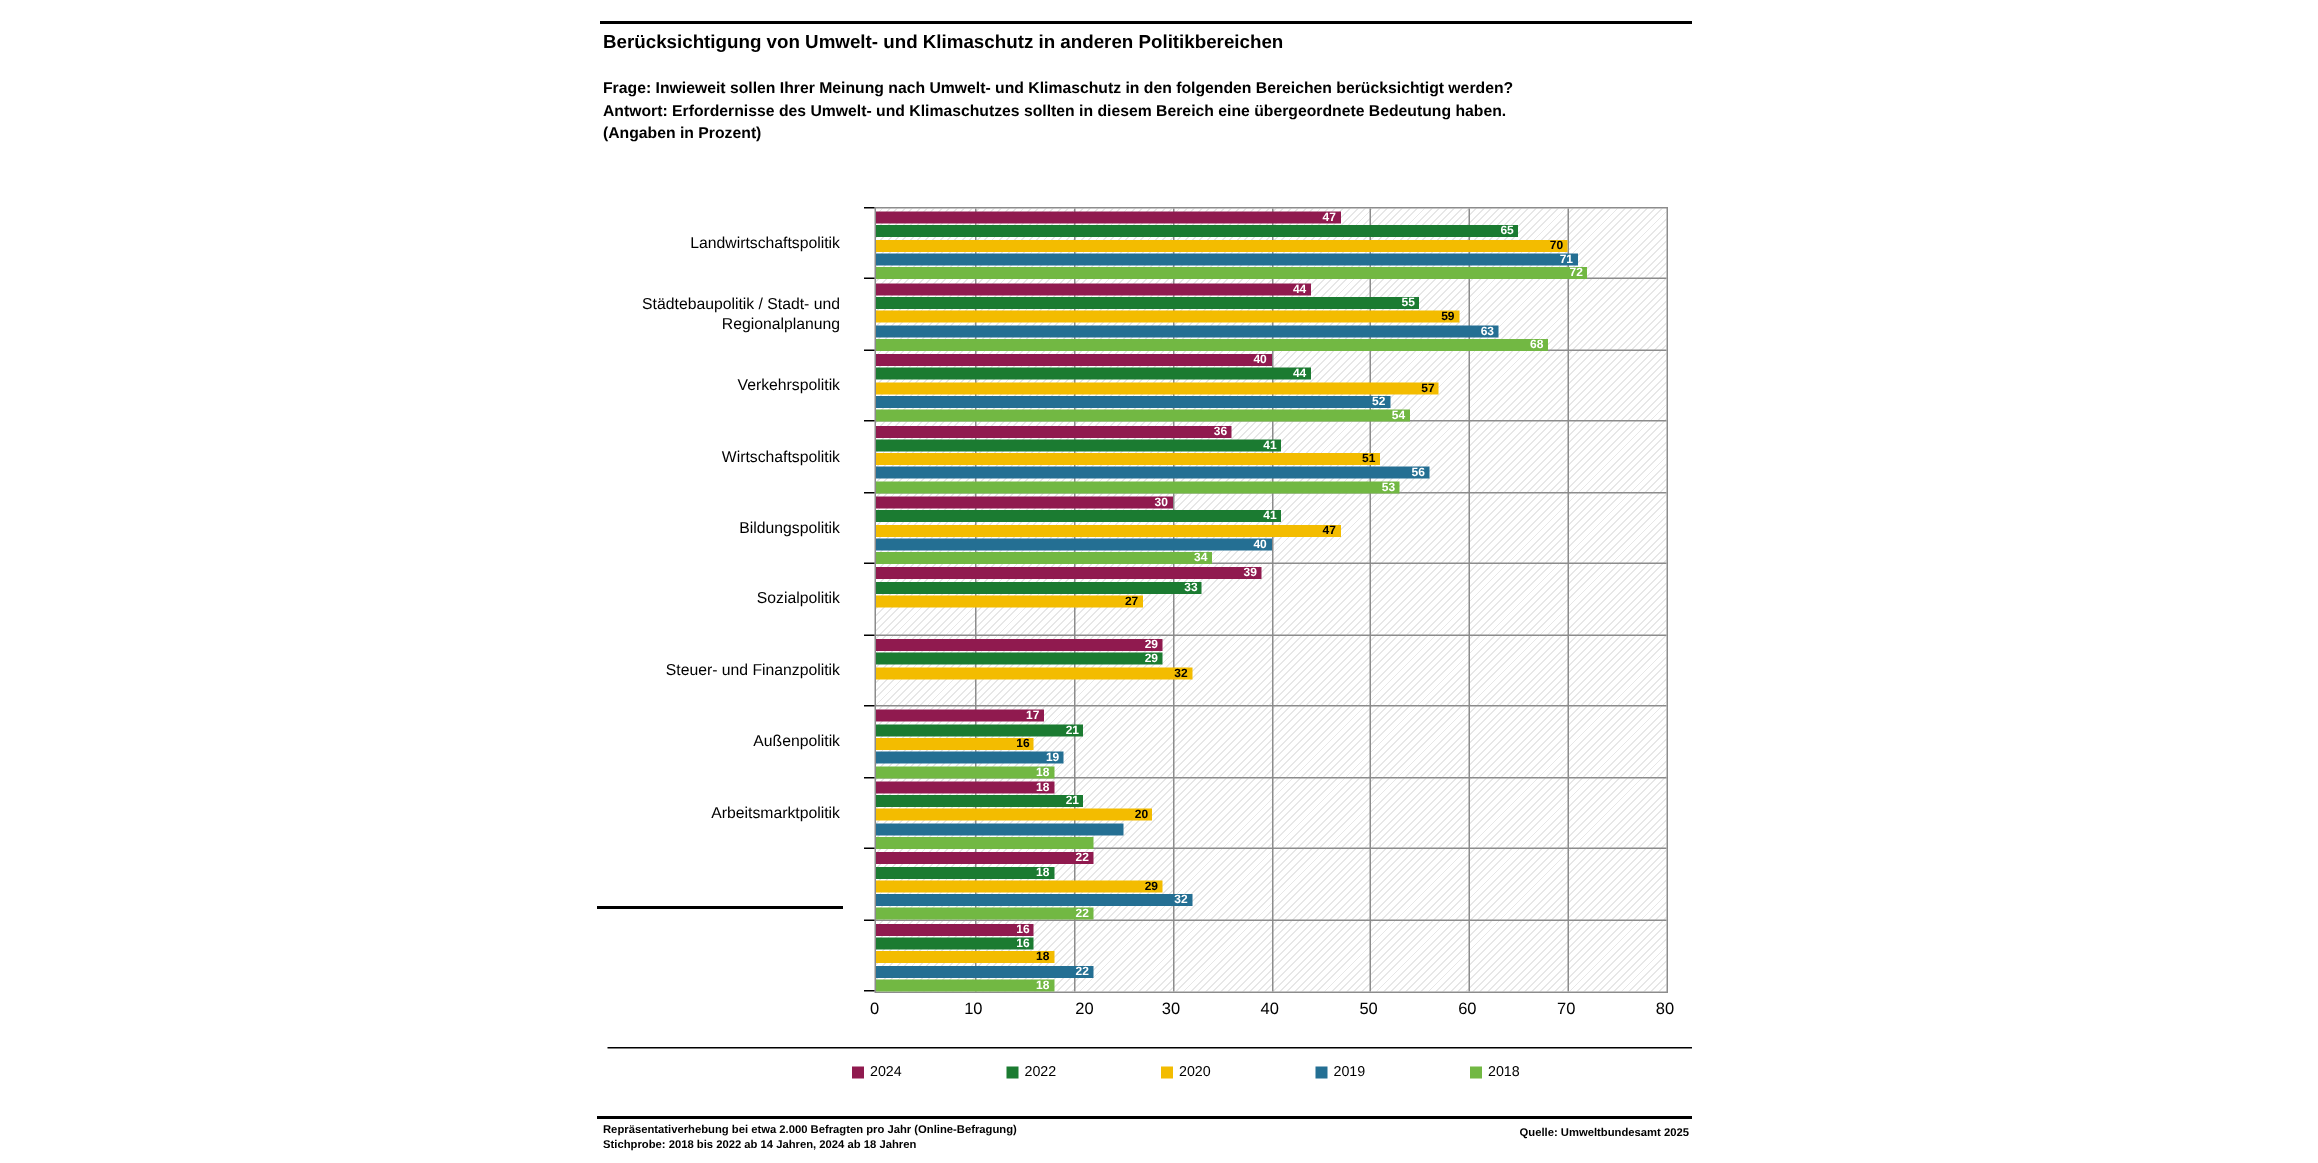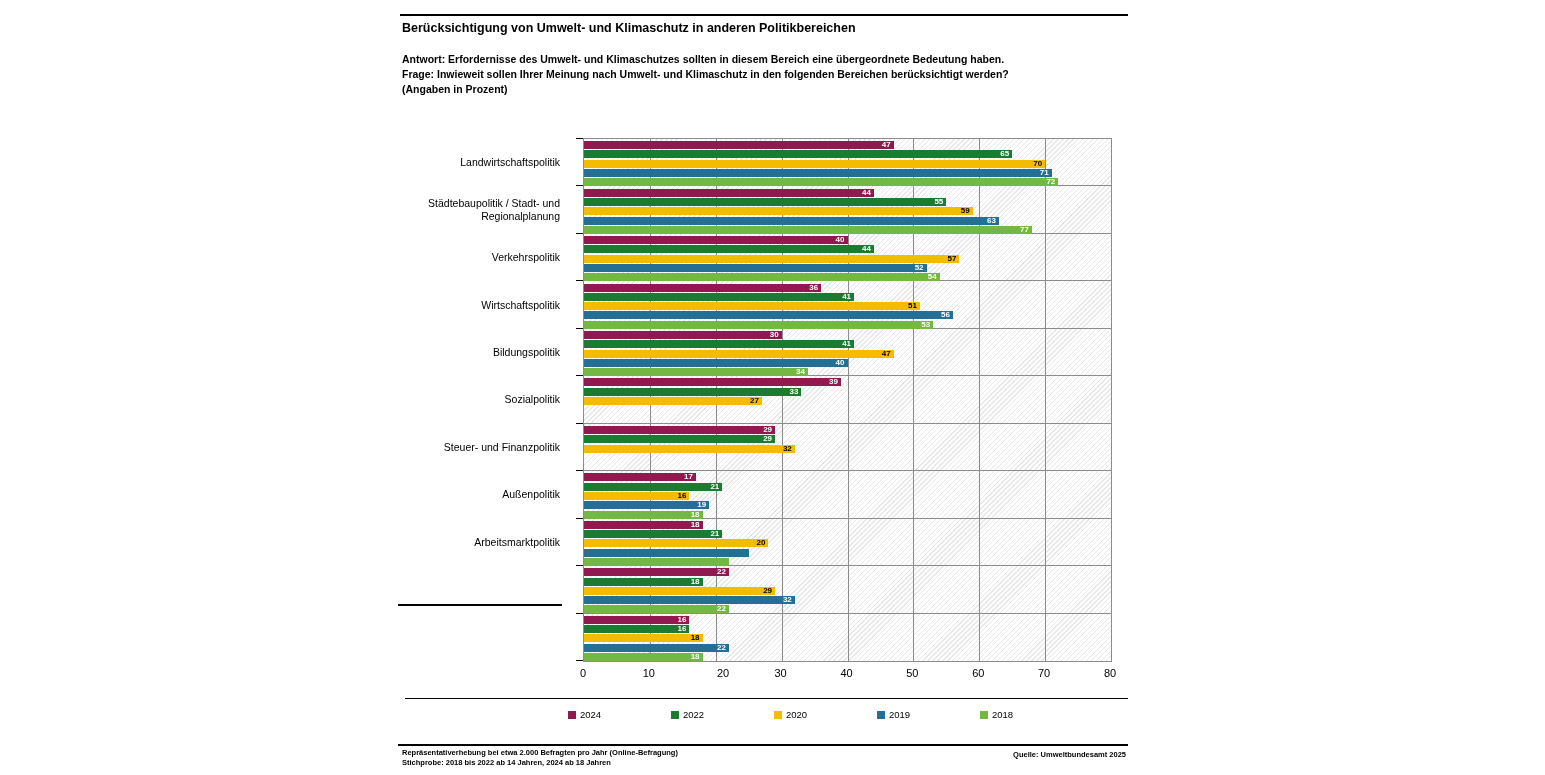--- a/index.html
+++ b/index.html
@@ -47,22 +47,22 @@
 <body>
 
 <div class="canvas">
   <div class="content">
 
     <div class="rule rule-top"></div>
 
     <div class="title">Berücksichtigung von Umwelt- und Klimaschutz in anderen Politikbereichen</div>
 
     <div class="subtitle">
+      <div>Frage: Inwieweit sollen Ihrer Meinung nach Umwelt- und Klimaschutz in den folgenden Bereichen berücksichtigt werden?</div>
       <div>Antwort: Erfordernisse des Umwelt- und Klimaschutzes sollten in diesem Bereich eine übergeordnete Bedeutung haben.</div>
-      <div>Frage: Inwieweit sollen Ihrer Meinung nach Umwelt- und Klimaschutz in den folgenden Bereichen berücksichtigt werden?</div>
       <div>(Angaben in Prozent)</div>
     </div>
 
     <div class="chart">
       <div class="cat-labels" id="cat-labels">
           <div class="cat-label">Landwirtschaftspolitik</div>
           <div class="cat-label">Städtebaupolitik / Stadt- und Regionalplanung</div>
           <div class="cat-label">Verkehrspolitik</div>
           <div class="cat-label">Wirtschaftspolitik</div>
           <div class="cat-label">Bildungspolitik</div>
@@ -122,21 +122,21 @@
                 <span class="bar-label" style="color: rgb(0, 0, 0);">59</span>
               </div>
             </div>
             <div class="bar-row">
               <div class="bar" style="width: 78.75%; background: rgb(36, 111, 147);">
                 <span class="bar-label" style="color: rgb(255, 255, 255);">63</span>
               </div>
             </div>
             <div class="bar-row">
               <div class="bar" style="width: 85%; background: rgb(114, 184, 67);">
-                <span class="bar-label" style="color: rgb(255, 255, 255);">77</span>
+                <span class="bar-label" style="color: rgb(255, 255, 255);">68</span>
               </div>
             </div>
           </div>
           <div class="band">
             <div class="bar-row">
               <div class="bar" style="width: 50%; background: rgb(144, 26, 79);">
                 <span class="bar-label" style="color: rgb(255, 255, 255);">40</span>
               </div>
             </div>
             <div class="bar-row">

